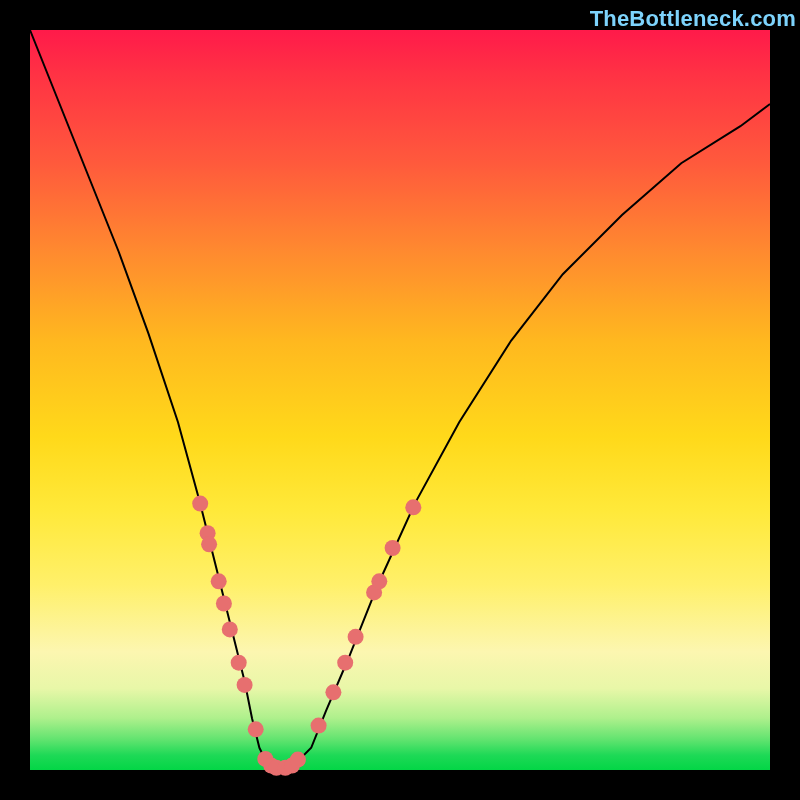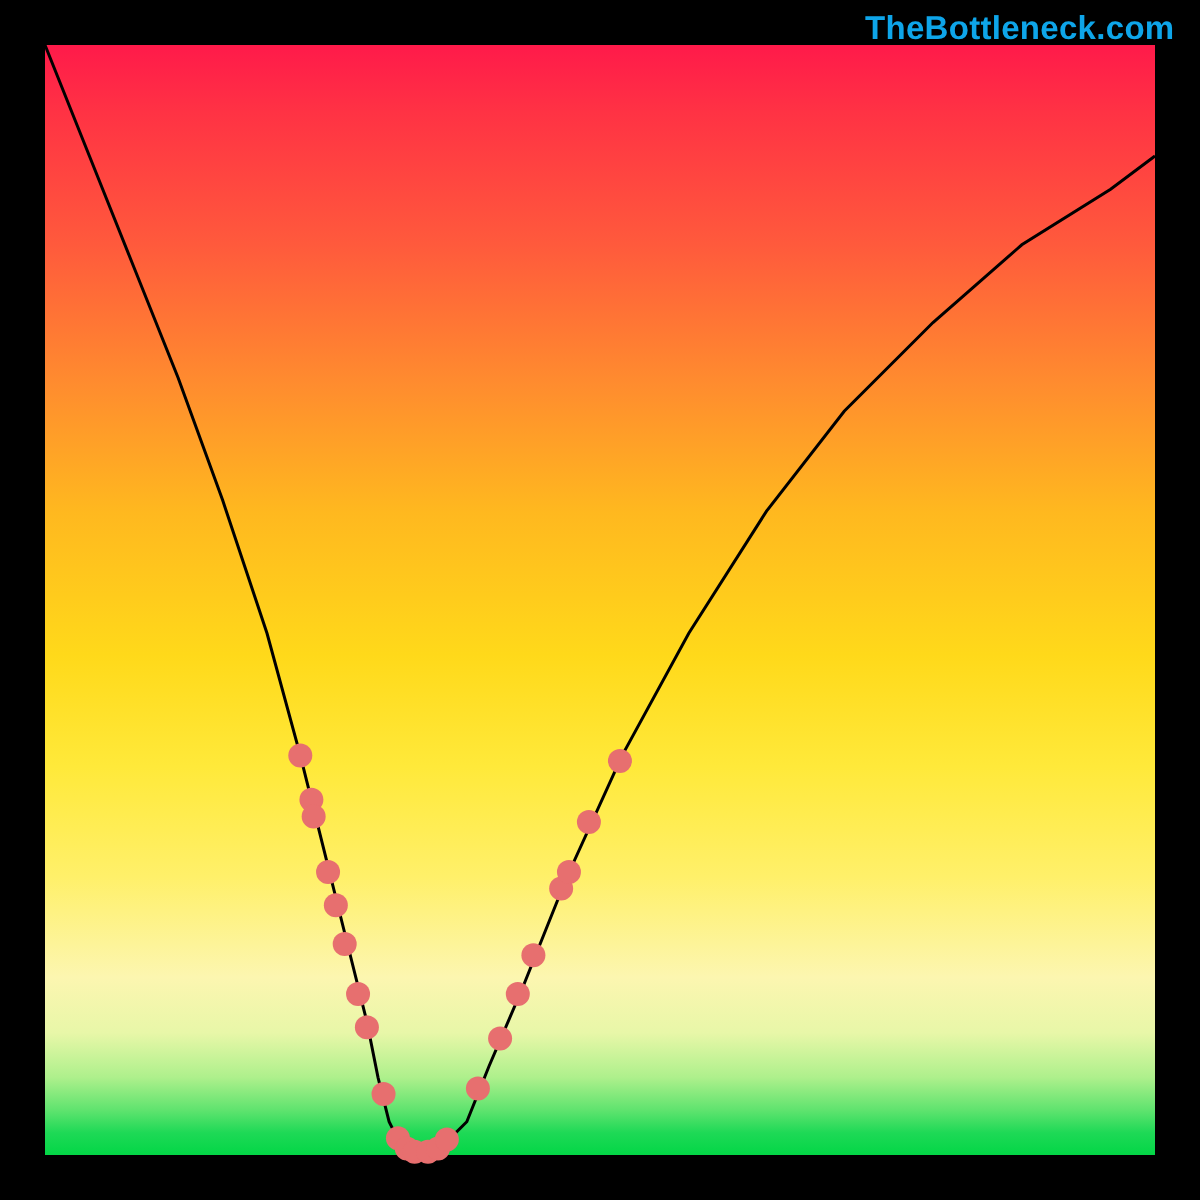--- a/index.html
+++ b/index.html
@@ -31,22 +31,22 @@
       #e8f7a8 89%,
       #aef08c 93%,
       #5ee36e 96%,
       #1ed956 98%,
       #03d646 100%
     );
   }
   .watermark {
     position: absolute;
     top: 6px;
-    right: 17px;
-    color: #0ea5e9;
+    right: 4px;
+    color: #7dd3fc;
     font-size: 22px;
     font-weight: 600;
     letter-spacing: 0.2px;
     z-index: 5;
     user-select: none;
   }
   svg.plot {
     position: absolute;
     left: 0;
     top: 0;

